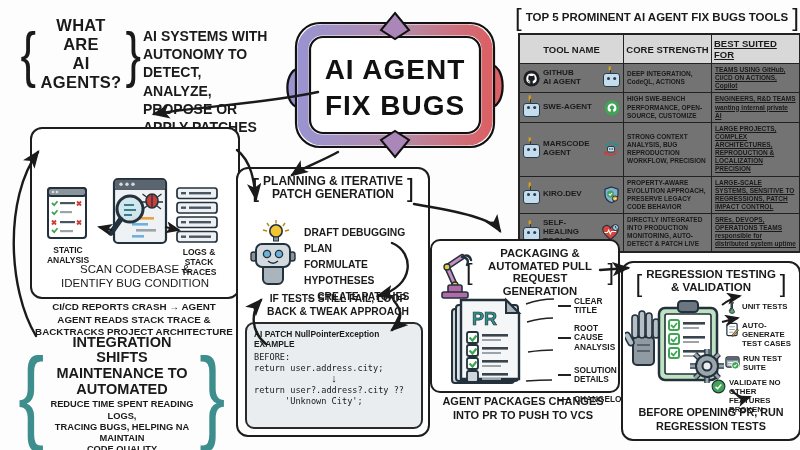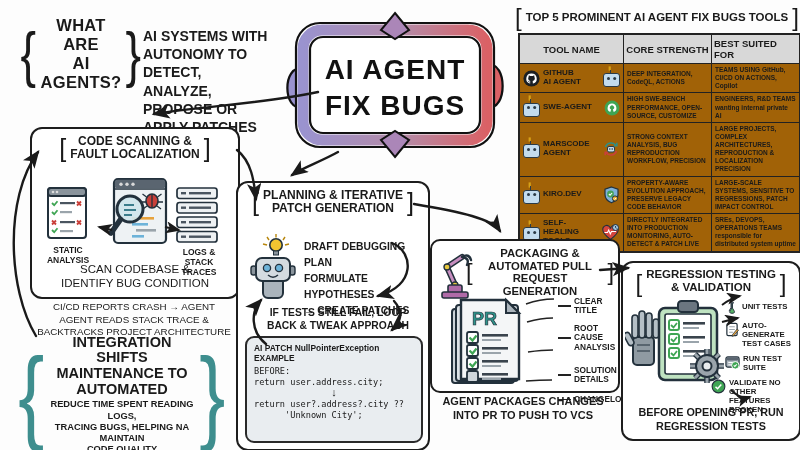--- a/index.html
+++ b/index.html
@@ -17,25 +17,25 @@
   .btitle::before,.btitle::after{font-size:2.1em;line-height:.8;}
 
   
   .fbox{position:absolute;background:#fff;border:2.5px solid #1d1d1d;border-radius:12px;}
 
   
   .bracewrap{display:flex;align-items:center;justify-content:center;}
   .brace{font-weight:400;line-height:.8;transform:scaleX(.75);}
 
   
-  .ttable{position:absolute;left:518px;top:33px;width:279px;border:2px solid #222;background:#a16207;
+  .ttable{position:absolute;left:518px;top:33px;width:279px;border:2px solid #222;background:#737373;
           display:grid;grid-template-columns:104px 88px 87px;font-size:6.5px;}
   .ttable .cell{border-right:1.5px solid #222;border-bottom:1.5px solid #222;padding:2px 3px;
                 display:flex;align-items:center;}
-  .ttable .cell:nth-child(3n){border-right:none;}
+  .ttable .cell:nth-child(3n){border-right:none;text-decoration:underline;}
   .ttable .hdr{background:#d8d8d8;font-weight:700;font-size:9.5px;justify-content:center;
                padding:3px 2px;}
   .toolname{font-weight:700;font-size:8px;gap:3px;justify-content:flex-start;line-height:1.1;}
   .strength{font-weight:700;line-height:1.25;}
   .suited{font-weight:700;line-height:1.25;}
   .icon{flex:0 0 auto;display:inline-flex;}
 
   
   .minibot{position:relative;display:inline-block;width:15px;height:12px;background:#c3dcee;
            border:1.5px solid #2a3a46;border-radius:3px;margin-top:4px;}
@@ -204,24 +204,20 @@
           <circle cx="14.5" cy="3.5" r="3" fill="#9fc3dd" stroke="#23313c" stroke-width="1"></circle>
           <path d="M14.5 2v1.6l1.1.7" stroke="#23313c" stroke-width="0.9" fill="none"></path>
         </svg>
     </span>
   </div>
   <div class="cell strength" style="border-bottom:none;">DIRECTLY INTEGRATED INTO PRODUCTION MONITORING, AUTO-DETECT &amp; PATCH LIVE</div>
   <div class="cell suited" style="border-bottom:none;">SREs, DEVOPS, OPERATIONS TEAMS responsible for distributed system uptime</div>
 </div>
 
 <div class="fbox" style="left:30px;top:127px;width:206px;height:168px;">
-  <div class="btitle pre ctr" style="margin-top:6px;font-size:12px;">
-    <span class="pre">CODE SCANNING &amp;
-FAULT LOCALIZATION</span>
-  </div>
   <div class="abs" style="left:14px;top:55px;">
     <svg width="42" height="58" viewBox="0 0 42 58">
         <rect x="2" y="4" width="38" height="50" rx="3" fill="#fff" stroke="#23313c" stroke-width="2"></rect>
         <rect x="2" y="4" width="38" height="8" rx="3" fill="#8a949c" stroke="#23313c" stroke-width="2"></rect>
         <circle cx="7" cy="8" r="1.3" fill="#ddd"></circle>
         <circle cx="11" cy="8" r="1.3" fill="#ddd"></circle>
         <path d="M6 19l2.2 2.2 3.3-4" stroke="#3fa554" stroke-width="1.8" fill="none"></path>
         <rect x="14" y="18" width="15" height="2.2" fill="#4a5560"></rect>
         <path d="M31 17.5l4 4M35 17.5l-4 4" stroke="#c9403a" stroke-width="1.8"></path>
         <path d="M6 28l2.2 2.2 3.3-4" stroke="#3fa554" stroke-width="1.8" fill="none"></path>
@@ -274,38 +270,38 @@
   </div>
   <div class="abs pre ctr" style="left:8px;top:116px;width:56px;font-weight:700;font-size:8.5px;line-height:1.2;">STATIC
 ANALYSIS</div>
   <div class="abs pre ctr" style="left:146px;top:119px;width:42px;font-weight:700;font-size:8.5px;line-height:1.15;">LOGS &amp;
 STACK
 TRACES</div>
   <div class="abs pre ctr" style="left:12px;bottom:6px;width:182px;font-weight:400;font-size:11.5px;line-height:1.2;">SCAN CODEBASE &amp;
 IDENTIFY BUG CONDITION</div>
 </div>
 
-<div class="abs pre ctr" style="left:28px;top:301px;width:212px;font-weight:400;font-size:9.8px;line-height:1.3;">CI/CD REPORTS CRASH → AGENT
+<div class="abs pre ctr" style="left:28px;top:301px;width:212px;font-weight:700;font-size:9.8px;line-height:1.3;">CI/CD REPORTS CRASH → AGENT
 AGENT READS STACK TRACE &amp;
 BACKTRACKS PROJECT ARCHITECTURE</div>
 
 <div class="abs bracewrap" style="left:14px;top:342px;width:216px;height:106px;">
   <span class="brace" style="font-size:104px;color:#3e8e8e;">{</span>
   <div class="ctr" style="flex:1;">
     <div class="pre" style="font-weight:700;font-size:14.5px;line-height:1.08;">INTEGRATION SHIFTS
 MAINTENANCE TO
 AUTOMATED</div>
     <div class="pre" style="font-weight:700;font-size:9.3px;line-height:1.2;margin-top:2px;">REDUCE TIME SPENT READING LOGS,
 TRACING BUGS, HELPING NA MAINTAIN
 CODE QUALITY</div>
   </div>
   <span class="brace" style="font-size:104px;color:#3e8e8e;">}</span>
 </div>
 
-<div class="fbox" style="left:236px;top:181px;width:190px;height:266px;">
+<div class="fbox" style="left:236px;top:167px;width:190px;height:266px;">
   <div class="btitle pre ctr" style="margin-top:6px;font-size:12px;">
     <span class="pre">PLANNING &amp; ITERATIVE
 PATCH GENERATION</span>
   </div>
   <div class="abs" style="left:10px;top:50px;">
     <svg width="50" height="68" viewBox="0 0 50 68">
         <g stroke="#b8860b" stroke-width="1.4">
           <line x1="19" y1="4" x2="21" y2="7"></line>
           <line x1="28" y1="1" x2="28" y2="4.5"></line>
           <line x1="37" y1="4" x2="35" y2="7"></line>

